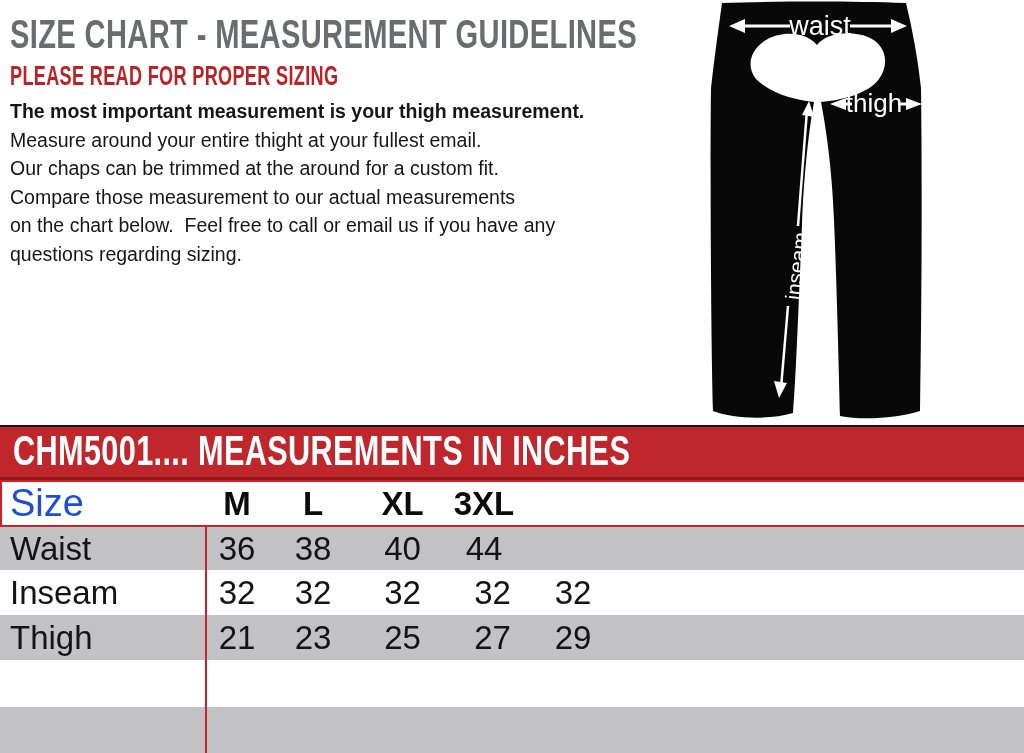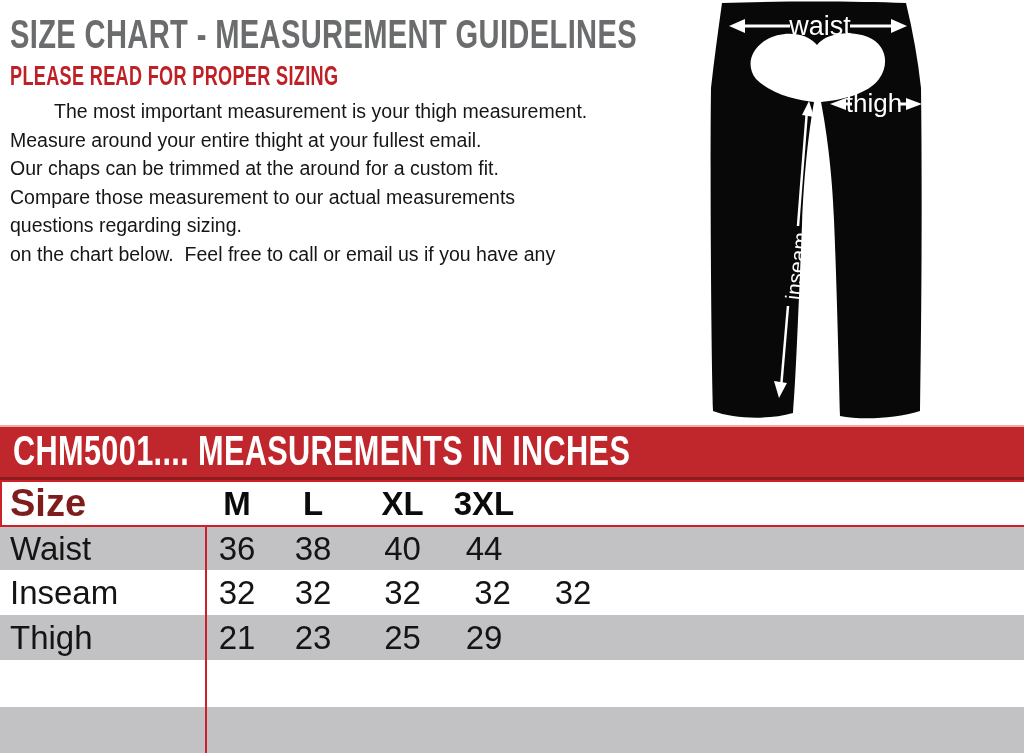--- a/index.html
+++ b/index.html
@@ -16,47 +16,47 @@
   .subtitle{
     position:absolute;left:10px;top:61px;font-size:27px;font-weight:bold;
     color:#be2026;white-space:nowrap;transform:scaleX(0.67);transform-origin:left top;
     letter-spacing:0.5px;
   }
   .intro{
     position:absolute;left:10px;top:97px;font-size:19.5px;line-height:28.5px;
     color:#161616;
   }
   .intro div{white-space:nowrap;}
-  .intro .lead{font-weight:normal;margin-left:44px;}
+  .intro .lead{font-weight:bold;}
   
   .chaps{position:absolute;left:702px;top:0;}
   .chaps text{font-family:"Liberation Sans", sans-serif;fill:#ffffff;}
   
   .banner{
     position:absolute;left:0;top:425px;width:1024px;height:55px;background:#c0272c;
-    border-top:2px solid #fca5a5;border-bottom:3px solid #8c1b1e;box-sizing:border-box;
+    border-top:2px solid #0f172a;border-bottom:3px solid #8c1b1e;box-sizing:border-box;
   }
   .banner-text{
     position:absolute;left:13px;top:50%;transform:translateY(-52%) scaleX(0.73);
     transform-origin:left center;font-size:42px;font-weight:bold;color:#ffffff;
     white-space:nowrap;letter-spacing:0.5px;
   }
   
   .trow{position:absolute;left:0;width:1024px;display:flex;align-items:stretch;}
   .row-header{top:482px;height:43px;background:#ffffff;}
   .row-0{top:527px;height:43px;background:#c2c2c4;}
   .row-1{top:570px;height:45px;background:#ffffff;}
   .row-2{top:615px;height:45px;background:#c2c2c4;}
   .row-3{top:660px;height:47px;background:#ffffff;}
   .row-4{top:707px;height:46px;background:#c2c2c4;}
   .cell-label{
     width:205px;box-sizing:border-box;padding-left:10px;display:flex;align-items:center;
     font-size:33px;color:#141414;
   }
-  .corner{font-size:38px;font-weight:bold;color:#7f1d1d;}
+  .corner{font-size:38px;font-weight:normal;color:#1d4ed8;}
   .cell-val{display:flex;align-items:center;justify-content:center;font-size:33px;color:#141414;}
   .col-h{font-weight:bold;color:#0b0b0b;}
   .w0{width:64px;}.w1{width:88px;}.w2{width:91px;}.w3{width:89px;}.w4{width:72px;}
   .hline{position:absolute;left:0;width:1024px;height:2px;background:#cb2127;z-index:6;}
   .hline-top{top:480px;}
   .hline-mid{top:525px;}
   .vline{position:absolute;width:2px;background:#cb2127;z-index:6;}
   .vline-main{left:205px;top:525px;height:228px;}
   .vline-left{left:0;top:480px;height:47px;}
 </style>
@@ -66,22 +66,22 @@
 <div id="page">
 
   <div class="title">SIZE CHART - MEASUREMENT GUIDELINES</div>
   <div class="subtitle">PLEASE READ FOR PROPER SIZING</div>
 
   <div class="intro">
     <div class="lead">The most important measurement is your thigh measurement.</div>
     <div>Measure around your entire thight at your fullest email.</div>
     <div>Our chaps can be trimmed at the around for a custom fit.</div>
     <div>Compare those measurement to our actual measurements</div>
+    <div>on the chart below.&nbsp; Feel free to call or email us if you have any</div>
     <div>questions regarding sizing.</div>
-    <div>on the chart below.&nbsp; Feel free to call or email us if you have any</div>
   </div>
 
   <svg class="chaps" width="230" height="424" viewBox="0 0 230 424">
     <path fill="#080808" d="
       M20,3
       C80,1 150,1 204,3
       C211,32 216,60 219,88
       C220,170 220,280 218,411
       C193,419 158,420 138,416
       C137,380 135,290 132,220
@@ -152,20 +152,21 @@
       <div class="cell-val w2">32</div>
       <div class="cell-val w3">32</div>
       <div class="cell-val w4">32</div>
     </div>
 
     <div class="trow row-2">
       <div class="cell-label">Thigh</div>
       <div class="cell-val w0">21</div>
       <div class="cell-val w1">23</div>
       <div class="cell-val w2">25</div>
+      <div class="cell-val w3">27</div>
       <div class="cell-val w4">29</div>
     </div>
 
     <div class="trow row-3"></div>
     <div class="trow row-4"></div>
 
     <div class="hline hline-top"></div>
     <div class="hline hline-mid"></div>
     <div class="vline vline-main"></div>
     <div class="vline vline-left"></div>

